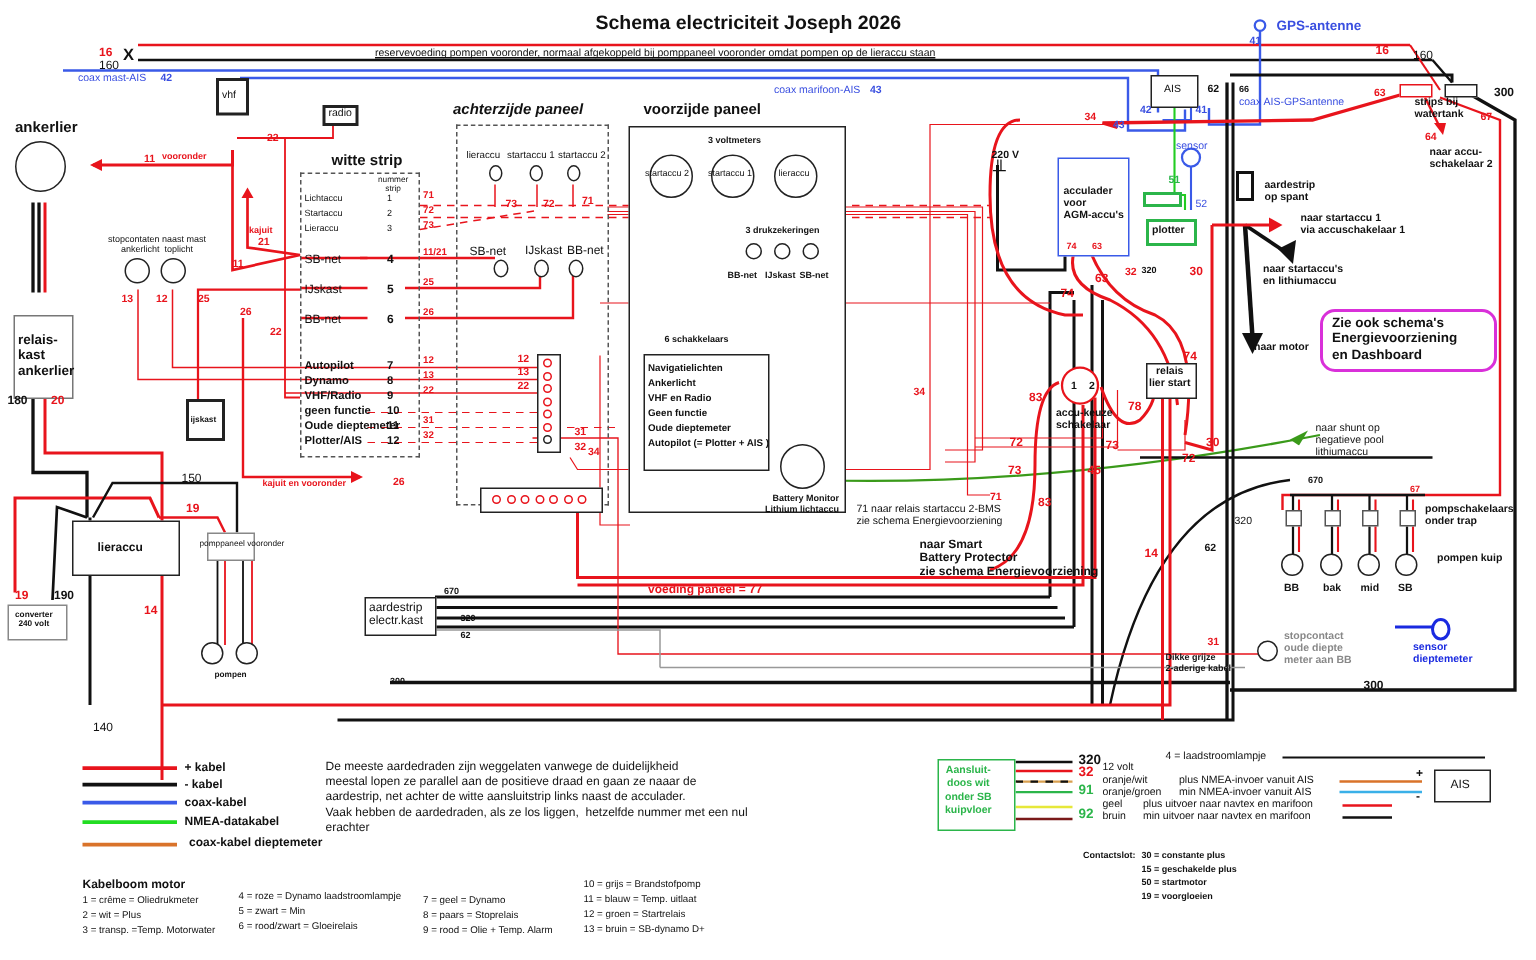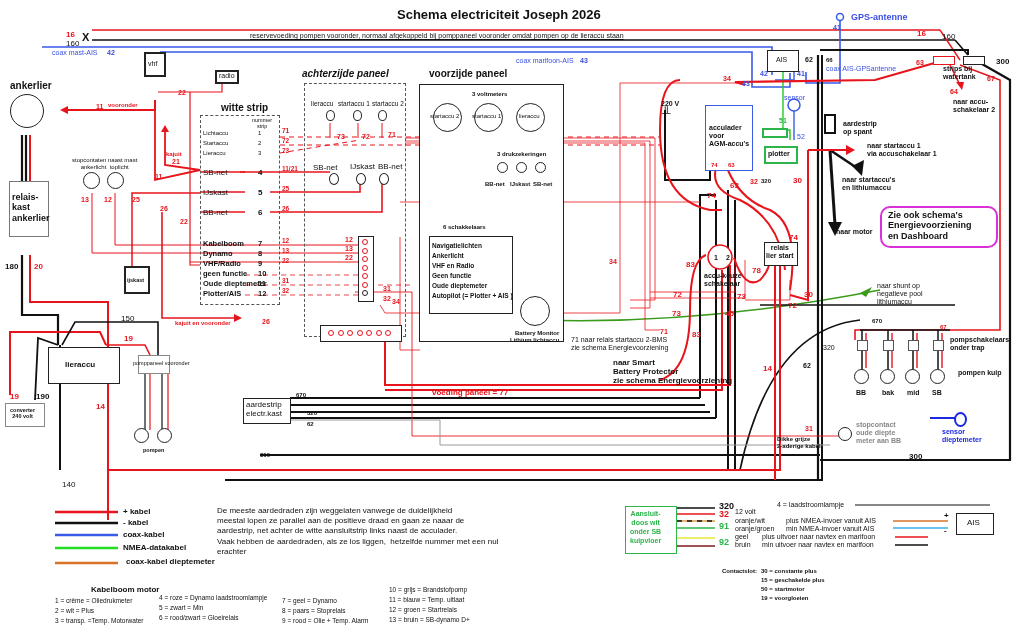--- a/index.html
+++ b/index.html
@@ -201,21 +201,21 @@
 <div class="t b s8" style="left:996px;top:57px;">300</div>
 
 <div class="box" style="left:144px;top:52px;width:18px;height:21px;border-width:2px;">
   <div class="t s7" style="left:2px;top:6px;">vhf</div>
 </div>
 <div class="box" style="left:215px;top:70px;width:20px;height:10px;border-width:2px;">
   <div class="t s7" style="left:2px;top:0px;">radio</div>
 </div>
 <div class="t b s10" style="left:10px;top:80px;">ankerlier</div>
 <div class="circ" style="left:10px;top:94px;width:32px;height:32px;"></div>
-<div class="box" style="left:9px;top:181px;width:38px;height:54px;border-color:#777;">
+<div class="box" style="left:9px;top:210px;width:38px;height:54px;border-color:#777;">
   <div class="t b s9" style="left:2px;top:10px;white-space:pre;">relais-
 kast
 ankerlier</div>
 </div>
 <div class="t b s8" style="left:5px;top:262px;">180</div>
 <div class="t b s8 red" style="left:34px;top:262px;">20</div>
 
 <div class="t b s7 red" style="left:96px;top:103px;">11</div>
 <div class="t b s7 red" style="left:108px;top:102px;font-size:6px;">vooronder</div>
 <div class="t b s7 red" style="left:166px;top:151px;font-size:6px;">kajuit</div>
@@ -252,21 +252,21 @@
     <div class="t b red" style="left:282px;top:147px;font-size:6.5px;">73</div>
     <div class="t" style="left:203px;top:168px;font-size:8px;">SB-net</div>
     <div class="t" style="left:258px;top:168px;font-size:8px;font-weight:bold;">4</div>
     <div class="t b red" style="left:282px;top:165px;font-size:6.5px;">11/21</div>
     <div class="t" style="left:203px;top:188px;font-size:8px;">IJskast</div>
     <div class="t" style="left:258px;top:188px;font-size:8px;font-weight:bold;">5</div>
     <div class="t b red" style="left:282px;top:185px;font-size:6.5px;">25</div>
     <div class="t" style="left:203px;top:208px;font-size:8px;">BB-net</div>
     <div class="t" style="left:258px;top:208px;font-size:8px;font-weight:bold;">6</div>
     <div class="t b red" style="left:282px;top:205px;font-size:6.5px;">26</div>
-    <div class="t" style="left:203px;top:240px;font-size:7.5px;font-weight:bold;">Kabelboom</div>
+    <div class="t" style="left:203px;top:240px;font-size:7.5px;font-weight:bold;">Autopilot</div>
     <div class="t" style="left:258px;top:240px;font-size:7.5px;font-weight:bold;font-weight:bold;">7</div>
     <div class="t b red" style="left:282px;top:237px;font-size:6.5px;">12</div>
     <div class="t" style="left:203px;top:250px;font-size:7.5px;font-weight:bold;">Dynamo</div>
     <div class="t" style="left:258px;top:250px;font-size:7.5px;font-weight:bold;font-weight:bold;">8</div>
     <div class="t b red" style="left:282px;top:247px;font-size:6.5px;">13</div>
     <div class="t" style="left:203px;top:260px;font-size:7.5px;font-weight:bold;">VHF/Radio</div>
     <div class="t" style="left:258px;top:260px;font-size:7.5px;font-weight:bold;font-weight:bold;">9</div>
     <div class="t b red" style="left:282px;top:257px;font-size:6.5px;">22</div>
     <div class="t" style="left:203px;top:270px;font-size:7.5px;font-weight:bold;">geen functie</div>
     <div class="t" style="left:258px;top:270px;font-size:7.5px;font-weight:bold;font-weight:bold;">10</div>
@@ -511,21 +511,21 @@
     <div class="t b s8" style="left:123px;top:530px;">coax-kabel</div>
     <div class="t b s8" style="left:123px;top:543px;">NMEA-datakabel</div>
     <div class="t b s8" style="left:126px;top:557px;">coax-kabel dieptemeter</div>
   </div>
 <div class="t s8" style="left:217px;top:506px;white-space:pre;line-height:1.28;">De meeste aardedraden zijn weggelaten vanwege de duidelijkheid
 meestal lopen ze parallel aan de positieve draad en gaan ze naaar de
 aardestrip, net achter de witte aansluitstrip links naast de acculader.
 Vaak hebben de aardedraden, als ze los liggen,  hetzelfde nummer met een nul
 erachter</div>
 
-<div class="t b s8" style="left:55px;top:585px;margin-left:36px;">Kabelboom motor</div>
+<div class="t b s8" style="left:55px;top:585px;">Kabelboom motor</div>
 <div id="kabelboom">
     <div class="t s7" style="left:55px;top:597px;font-size:6.5px;">1    = crême = Oliedrukmeter</div>
     <div class="t s7" style="left:55px;top:607px;font-size:6.5px;">2    = wit       = Plus</div>
     <div class="t s7" style="left:55px;top:617px;font-size:6.5px;">3    = transp. =Temp. Motorwater</div>
     <div class="t s7" style="left:159px;top:594px;font-size:6.5px;">4 = roze   = Dynamo laadstroomlampje</div>
     <div class="t s7" style="left:159px;top:604px;font-size:6.5px;">5 = zwart = Min</div>
     <div class="t s7" style="left:159px;top:614px;font-size:6.5px;">6 = rood/zwart = Gloeirelais</div>
     <div class="t s7" style="left:282px;top:597px;font-size:6.5px;">7 = geel   = Dynamo</div>
     <div class="t s7" style="left:282px;top:607px;font-size:6.5px;">8 = paars = Stoprelais</div>
     <div class="t s7" style="left:282px;top:617px;font-size:6.5px;">9 = rood  = Olie + Temp. Alarm</div>

